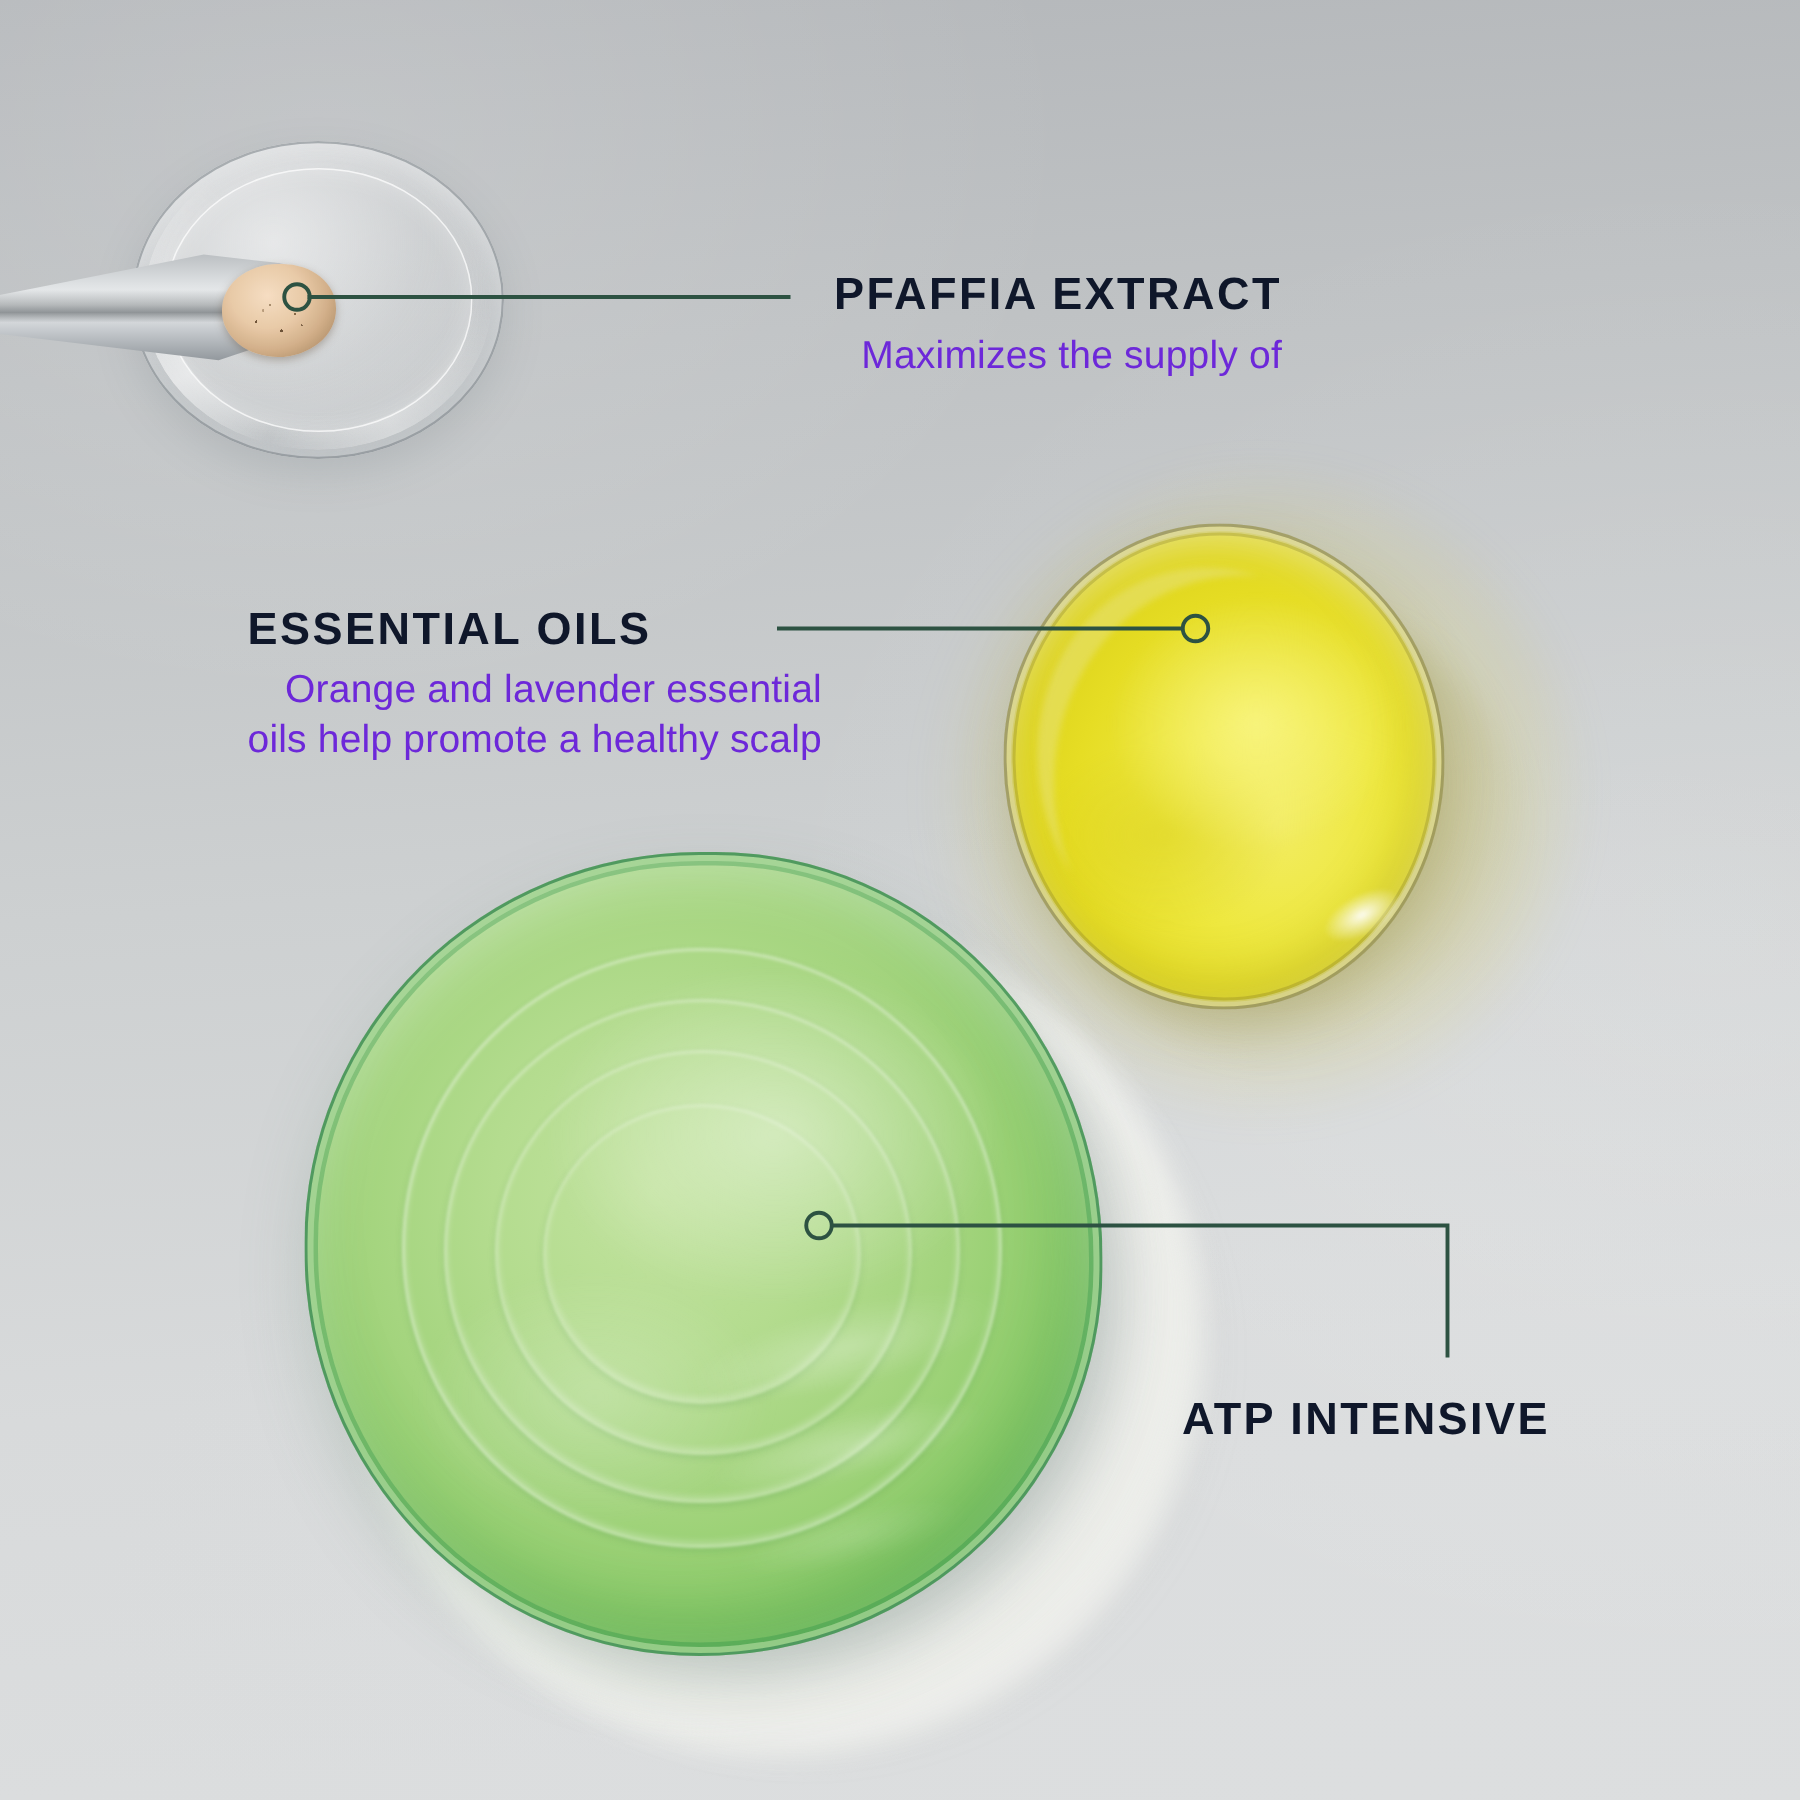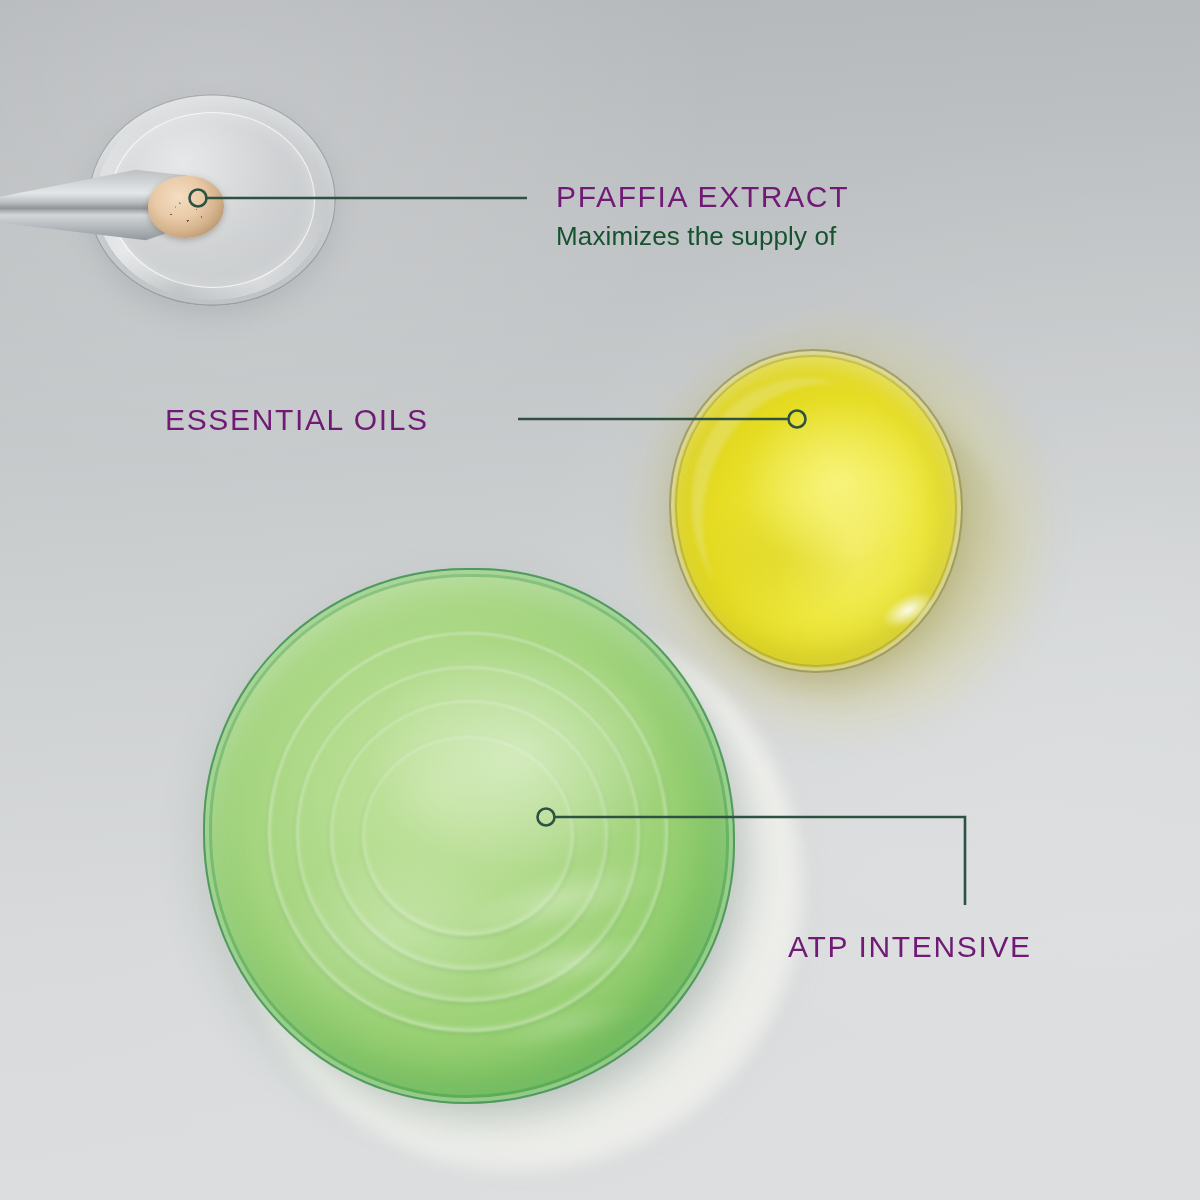--- a/index.html
+++ b/index.html
@@ -208,26 +208,26 @@
     -webkit-mask:radial-gradient(ellipse at 30% 50%, #000 20%, transparent 86%);
             mask:radial-gradient(ellipse at 30% 50%, #000 20%, transparent 86%);
   }
 
   
   #leaders{ position:absolute; inset:0; width:1200px; height:1200px; }
 
   
   .callout{ position:absolute; }
   .callout h2{
-    font-size:30px; font-weight:400; letter-spacing:.055em;
-    color:#701a75; white-space:nowrap; line-height:1.1;
+    font-size:30px; font-weight:700; letter-spacing:.055em;
+    color:#0f172a; white-space:nowrap; line-height:1.1;
   }
   .callout p{
-    font-size:26px; font-weight:400; color:#14532d;
-    line-height:1.28; margin-top:7px; letter-spacing:.005em;
+    font-size:26px; font-weight:400; color:#6d28d9;
+    line-height:1.28; margin-top:7px; letter-spacing:.005em;text-align:right;
   }
   #callout-pfaffia{ left:556px; top:180px; }
   #callout-oils   { left:165px; top:403px; }
   #callout-atp    { left:788px; top:930px; }
 </style>
 </head>
 <body>
 
 <div id="stage">
 
@@ -283,19 +283,23 @@
 
   <div class="callout" id="callout-pfaffia">
     <h2>PFAFFIA EXTRACT</h2>
     <p>
       <span>Maximizes the supply of</span><br>
     </p>
   </div>
 
   <div class="callout" id="callout-oils">
     <h2>ESSENTIAL OILS</h2>
+    <p>
+      <span>Orange and lavender essential</span><br>
+      <span>oils help promote a healthy scalp</span>
+    </p>
   </div>
 
   <div class="callout" id="callout-atp">
     <h2>ATP INTENSIVE</h2>
   </div>
 
 </div>
 
 </body></html>

